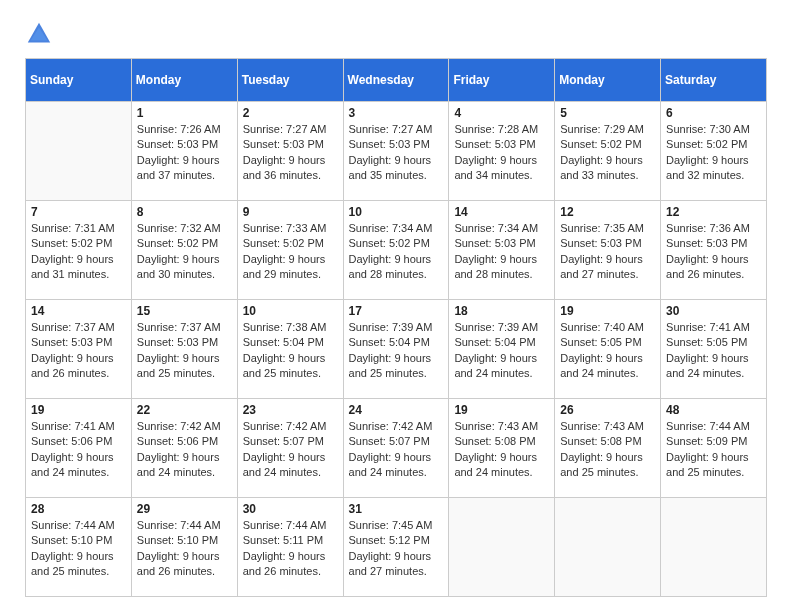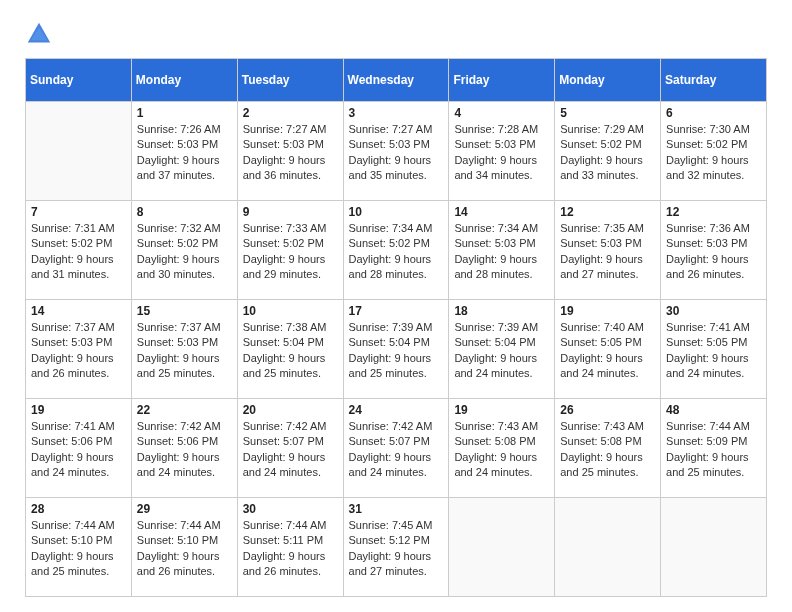--- a/index.html
+++ b/index.html
@@ -157,21 +157,21 @@
           <td><span class="day-num">15</span><span class="day-info">Sunrise: 7:37 AM<br>Sunset: 5:03 PM<br>Daylight: 9 hours and 25 minutes.</span></td>
           <td><span class="day-num">10</span><span class="day-info">Sunrise: 7:38 AM<br>Sunset: 5:04 PM<br>Daylight: 9 hours and 25 minutes.</span></td>
           <td><span class="day-num">17</span><span class="day-info">Sunrise: 7:39 AM<br>Sunset: 5:04 PM<br>Daylight: 9 hours and 25 minutes.</span></td>
           <td><span class="day-num">18</span><span class="day-info">Sunrise: 7:39 AM<br>Sunset: 5:04 PM<br>Daylight: 9 hours and 24 minutes.</span></td>
           <td><span class="day-num">19</span><span class="day-info">Sunrise: 7:40 AM<br>Sunset: 5:05 PM<br>Daylight: 9 hours and 24 minutes.</span></td>
           <td><span class="day-num">30</span><span class="day-info">Sunrise: 7:41 AM<br>Sunset: 5:05 PM<br>Daylight: 9 hours and 24 minutes.</span></td>
         </tr>
         <tr>
           <td><span class="day-num">19</span><span class="day-info">Sunrise: 7:41 AM<br>Sunset: 5:06 PM<br>Daylight: 9 hours and 24 minutes.</span></td>
           <td><span class="day-num">22</span><span class="day-info">Sunrise: 7:42 AM<br>Sunset: 5:06 PM<br>Daylight: 9 hours and 24 minutes.</span></td>
-          <td><span class="day-num">20</span><span class="day-info">Sunrise: 7:42 AM<br>Sunset: 5:07 PM<br>Daylight: 9 hours and 24 minutes.</span></td>
+          <td><span class="day-num">23</span><span class="day-info">Sunrise: 7:42 AM<br>Sunset: 5:07 PM<br>Daylight: 9 hours and 24 minutes.</span></td>
           <td><span class="day-num">24</span><span class="day-info">Sunrise: 7:42 AM<br>Sunset: 5:07 PM<br>Daylight: 9 hours and 24 minutes.</span></td>
           <td><span class="day-num">19</span><span class="day-info">Sunrise: 7:43 AM<br>Sunset: 5:08 PM<br>Daylight: 9 hours and 24 minutes.</span></td>
           <td><span class="day-num">26</span><span class="day-info">Sunrise: 7:43 AM<br>Sunset: 5:08 PM<br>Daylight: 9 hours and 25 minutes.</span></td>
           <td><span class="day-num">48</span><span class="day-info">Sunrise: 7:44 AM<br>Sunset: 5:09 PM<br>Daylight: 9 hours and 25 minutes.</span></td>
         </tr>
         <tr>
           <td><span class="day-num">28</span><span class="day-info">Sunrise: 7:44 AM<br>Sunset: 5:10 PM<br>Daylight: 9 hours and 25 minutes.</span></td>
           <td><span class="day-num">29</span><span class="day-info">Sunrise: 7:44 AM<br>Sunset: 5:10 PM<br>Daylight: 9 hours and 26 minutes.</span></td>
           <td><span class="day-num">30</span><span class="day-info">Sunrise: 7:44 AM<br>Sunset: 5:11 PM<br>Daylight: 9 hours and 26 minutes.</span></td>
           <td><span class="day-num">31</span><span class="day-info">Sunrise: 7:45 AM<br>Sunset: 5:12 PM<br>Daylight: 9 hours and 27 minutes.</span></td>

